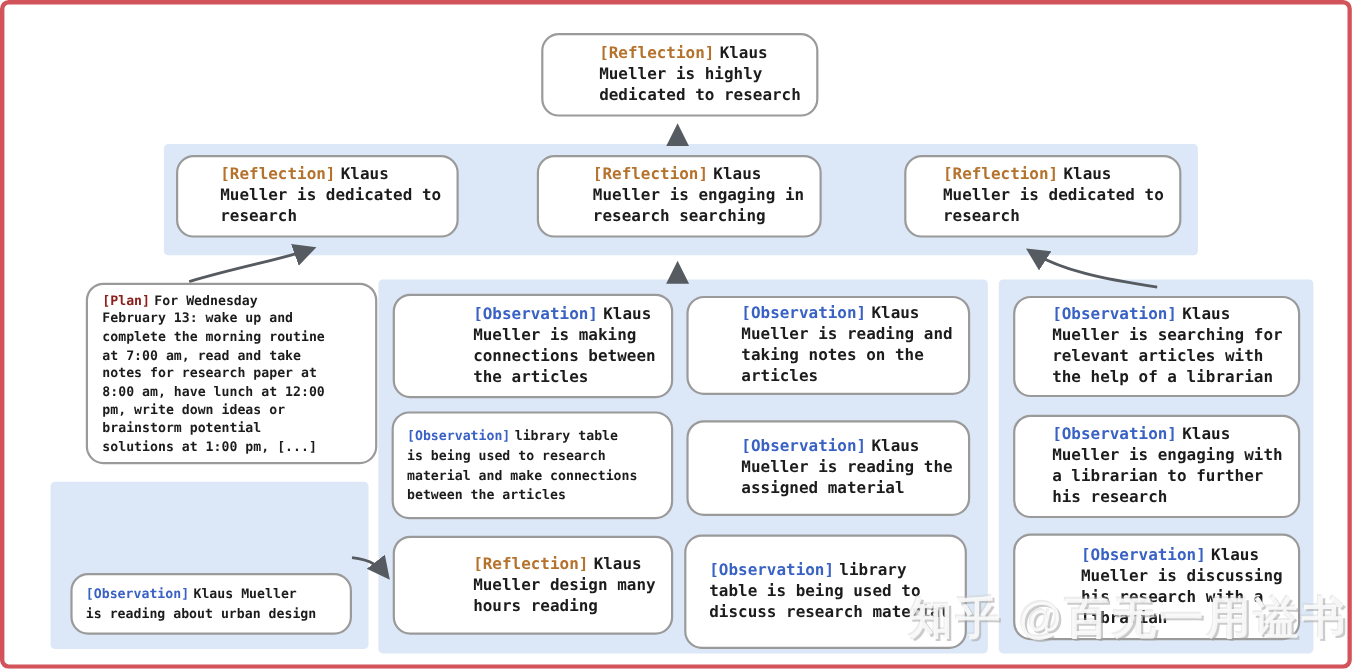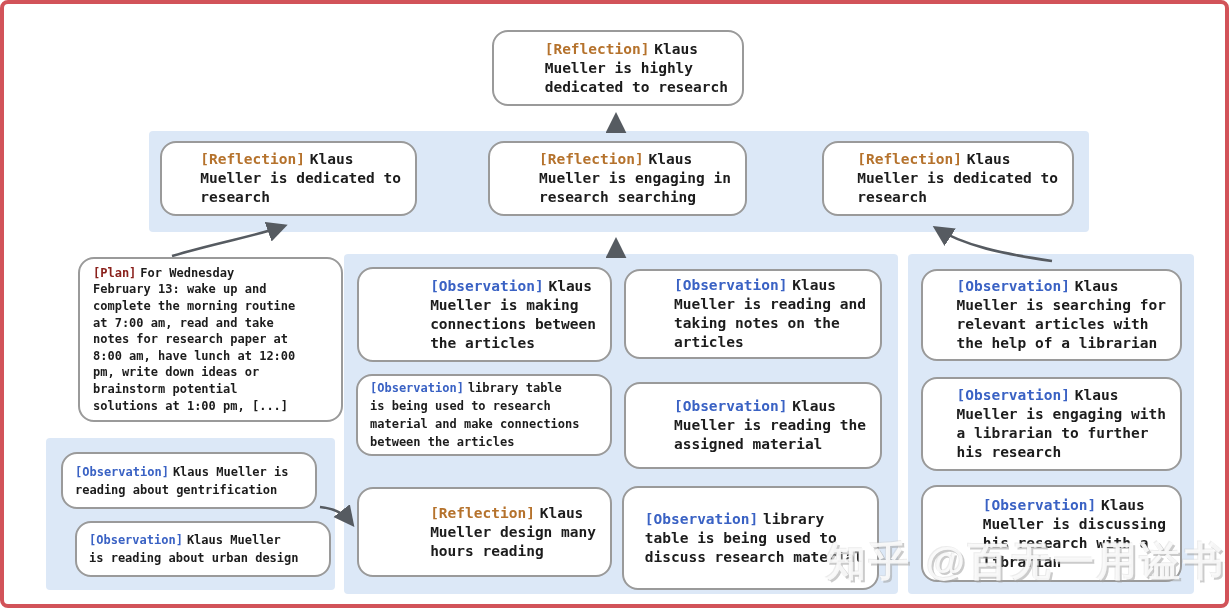--- a/index.html
+++ b/index.html
@@ -98,36 +98,32 @@
 February 13: wake up and
 complete the morning routine
 at 7:00 am, read and take
 notes for research paper at
 8:00 am, have lunch at 12:00
 pm, write down ideas or
 brainstorm potential
 solutions at 1:00 pm, [...]</span></div>
   </div>
 
-  <div class="card card-sm" style="left:57px;top:448px;width:256px;height:57px;">
-    <div class="txt"><span class="lbl lbl-observation">[Observation]</span><span class="body-text">Klaus Mueller is
-reading about gentrification</span></div>
-  </div>
-  <div class="card card-sm" style="left:71px;top:517px;width:256px;height:56px;">
+  <div class="card card-sm" style="left:60px;top:517px;width:256px;height:56px;">
     <div class="txt"><span class="lbl lbl-observation">[Observation]</span><span class="body-text">Klaus Mueller
 is reading about urban design</span></div>
   </div>
 
   <div class="card card-lg" style="left:353px;top:263px;width:255px;height:95px;">
     <div class="txt"><span class="lbl lbl-observation">[Observation]</span><span class="body-text">Klaus
 Mueller is making
 connections between
 the articles</span></div>
   </div>
-  <div class="card card-sm" style="left:352px;top:370px;width:256px;height:82px;">
+  <div class="card card-sm" style="left:352px;top:370px;width:256px;height:98px;">
     <div class="txt"><span class="lbl lbl-observation">[Observation]</span><span class="body-text">library table
 is being used to research
 material and make connections
 between the articles</span></div>
   </div>
   <div class="card card-lg" style="left:353px;top:483px;width:255px;height:90px;">
     <div class="txt"><span class="lbl lbl-reflection">[Reflection]</span><span class="body-text">Klaus
 Mueller design many
 hours reading</span></div>
   </div>

